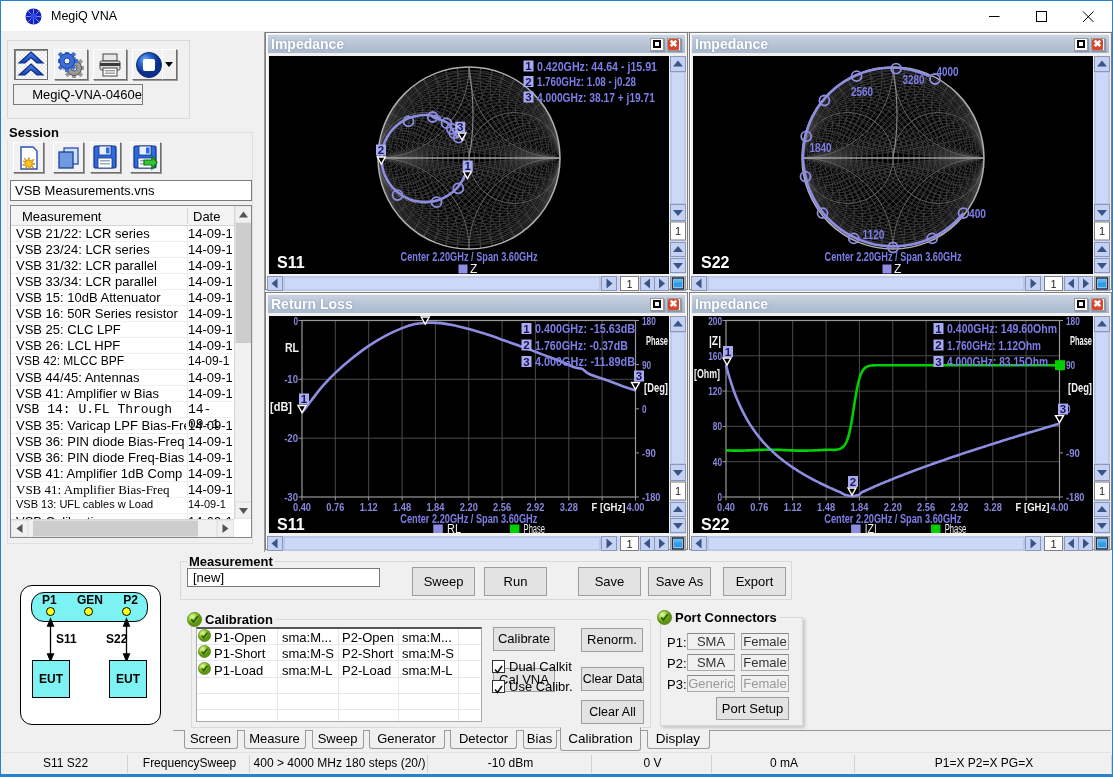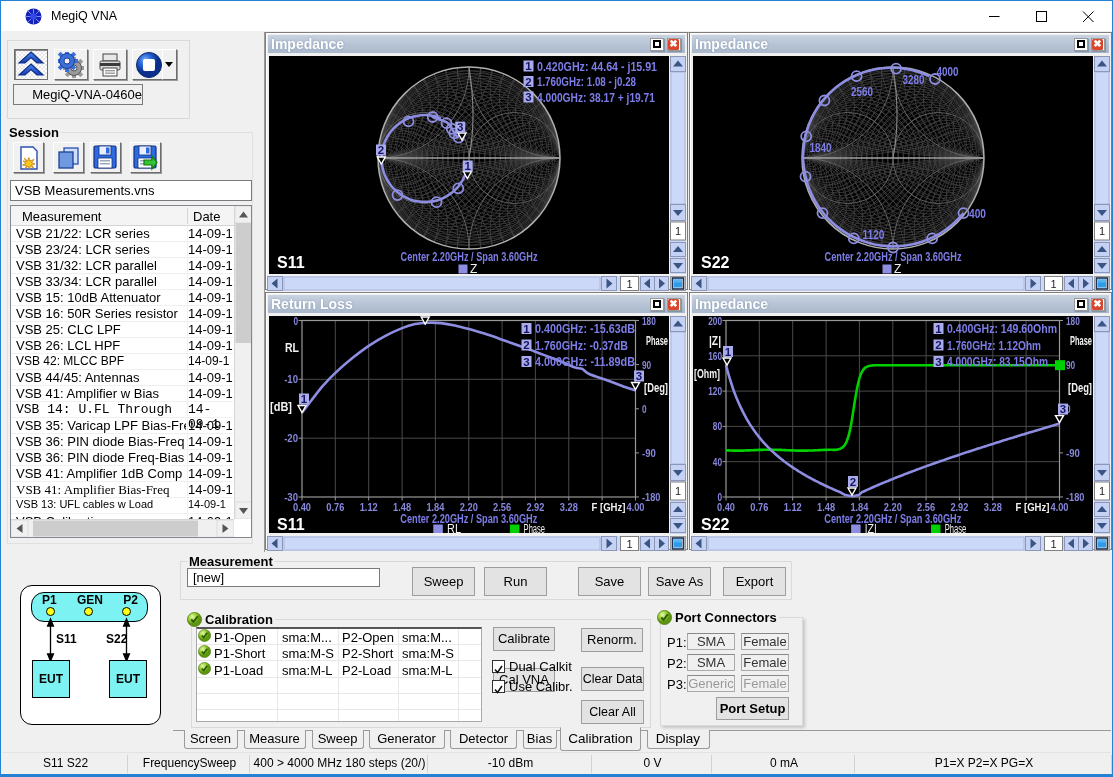--- a/index.html
+++ b/index.html
@@ -1133,21 +1133,21 @@
     <div class="gbl" style="left:672px;top:609px;">Port Connectors</div>
     <div style="position:absolute;left:666px;top:634px;font-size:13px;color:#000;">P1:</div>
     <div style="position:absolute;left:686px;top:632px;width:48px;height:17px;border:1px solid #aaa;border-top:1px solid #888;font-size:13px;text-align:center;color:#333;background:#f0f0f0;">SMA</div>
     <div style="position:absolute;left:740px;top:632px;width:48px;height:17px;border:1px solid #aaa;border-top:1px solid #888;font-size:13px;text-align:center;color:#333;background:#f0f0f0;">Female</div>
     <div style="position:absolute;left:666px;top:655px;font-size:13px;color:#000;">P2:</div>
     <div style="position:absolute;left:686px;top:653px;width:48px;height:17px;border:1px solid #aaa;border-top:1px solid #888;font-size:13px;text-align:center;color:#333;background:#f0f0f0;">SMA</div>
     <div style="position:absolute;left:740px;top:653px;width:48px;height:17px;border:1px solid #aaa;border-top:1px solid #888;font-size:13px;text-align:center;color:#333;background:#f0f0f0;">Female</div>
     <div style="position:absolute;left:666px;top:676px;font-size:13px;color:#000;">P3:</div>
     <div style="position:absolute;left:686px;top:674px;width:48px;height:17px;border:1px solid #aaa;border-top:1px solid #888;font-size:13px;text-align:center;color:#999;background:#f0f0f0;">Generic</div>
     <div style="position:absolute;left:740px;top:674px;width:48px;height:17px;border:1px solid #aaa;border-top:1px solid #888;font-size:13px;text-align:center;color:#999;background:#f0f0f0;">Female</div>
-    <div class="btn" style="left:715px;top:696px;width:73px;height:23px;line-height:21px;font-weight:bold;">Port Setup</div>
+    <div class="btn" style="left:715px;top:696px;width:73px;height:23px;line-height:21px;">Port Setup</div>
     <div style="position:absolute;left:172px;top:729px;width:938px;height:1px;background:#9a9a9a;"></div>
     <div style="position:absolute;left:182.5px;top:729px;width:54px;height:19px;background:#f0f0f0;border:1px solid #9a9a9a;border-top:none;border-radius:0 0 3px 3px;font-size:13px;text-align:center;line-height:18px;">Screen</div>
     <div style="position:absolute;left:242.5px;top:729px;width:62px;height:19px;background:#f0f0f0;border:1px solid #9a9a9a;border-top:none;border-radius:0 0 3px 3px;font-size:13px;text-align:center;line-height:18px;">Measure</div>
     <div style="position:absolute;left:310.5px;top:729px;width:52px;height:19px;background:#f0f0f0;border:1px solid #9a9a9a;border-top:none;border-radius:0 0 3px 3px;font-size:13px;text-align:center;line-height:18px;">Sweep</div>
     <div style="position:absolute;left:367.5px;top:729px;width:76px;height:19px;background:#f0f0f0;border:1px solid #9a9a9a;border-top:none;border-radius:0 0 3px 3px;font-size:13px;text-align:center;line-height:18px;">Generator</div>
     <div style="position:absolute;left:449px;top:729px;width:67px;height:19px;background:#f0f0f0;border:1px solid #9a9a9a;border-top:none;border-radius:0 0 3px 3px;font-size:13px;text-align:center;line-height:18px;">Detector</div>
     <div style="position:absolute;left:521.5px;top:729px;width:34px;height:19px;background:#f0f0f0;border:1px solid #9a9a9a;border-top:none;border-radius:0 0 3px 3px;font-size:13px;text-align:center;line-height:18px;">Bias</div>
     <div style="position:absolute;left:559px;top:726px;width:81px;height:24px;background:#f0f0f0;border:1px solid #9a9a9a;border-top:1px solid #f0f0f0;border-radius:0 0 3px 3px;font-size:13.5px;text-align:center;line-height:22px;z-index:3;">Calibration</div>
     <div style="position:absolute;left:645.5px;top:729px;width:63px;height:19px;background:#f0f0f0;border:1px solid #9a9a9a;border-top:none;border-radius:0 0 3px 3px;font-size:13.5px;text-align:center;line-height:17px;">Display</div>
     <div style="position:absolute;left:1px;right:1px;bottom:2px;height:22px;background:#f0f0f0;border-top:1px solid #e3e3e3;">

